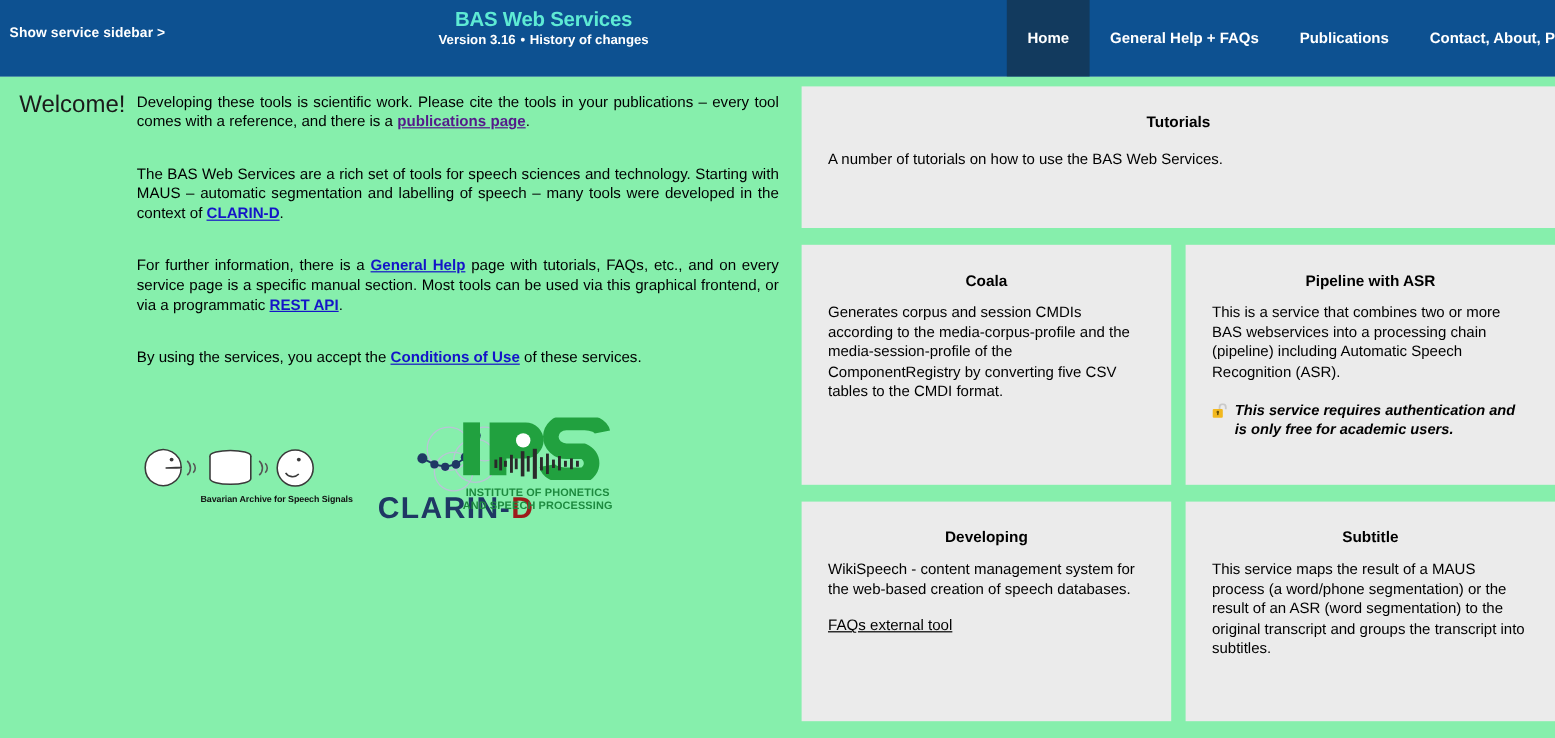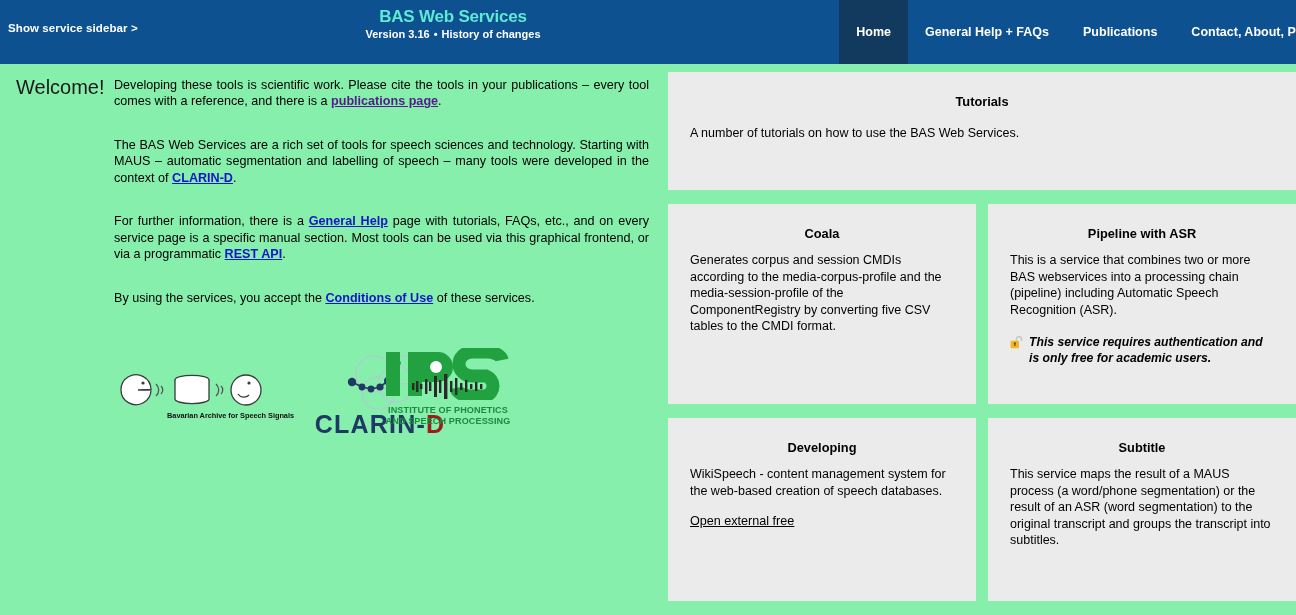--- a/index.html
+++ b/index.html
@@ -420,21 +420,21 @@
           </span>
           <span>This service requires authentication and is only free for academic users.</span>
         </div>
       </div>
     </div>
 
     <div class="card-row">
       <div class="card half h-bottom">
         <div class="card-title">Developing</div>
         <p class="card-desc">WikiSpeech - content management system for the web-based creation of speech databases.</p>
-        <a class="card-link">Open external free</a>
+        <a class="card-link">FAQs external tool</a>
       </div>
 
       <div class="card half h-bottom">
         <div class="card-title">Subtitle</div>
         <p class="card-desc">This service maps the result of a MAUS process (a word/phone segmentation) or the result of an ASR (word segmentation) to the original transcript and groups the transcript into subtitles.</p>
       </div>
     </div>
 
   </div>
 </div>

